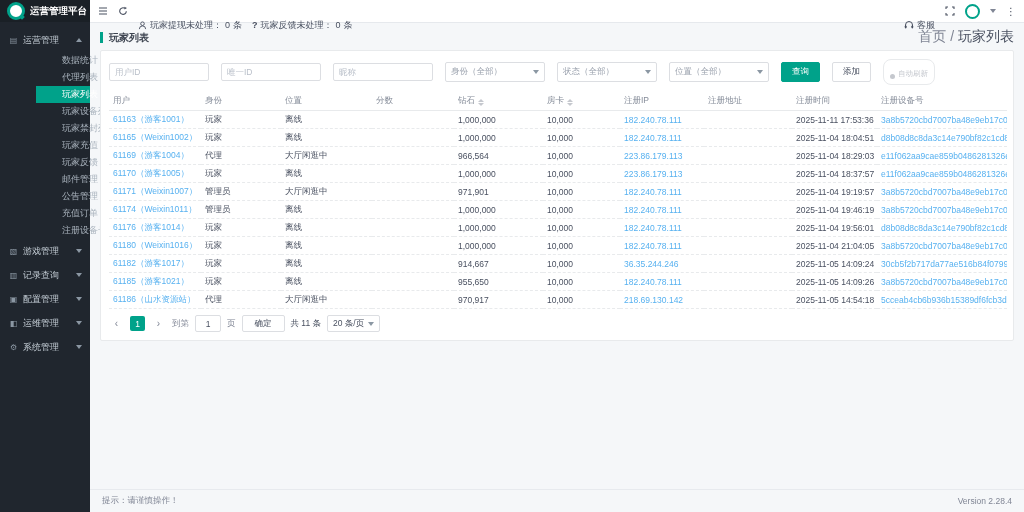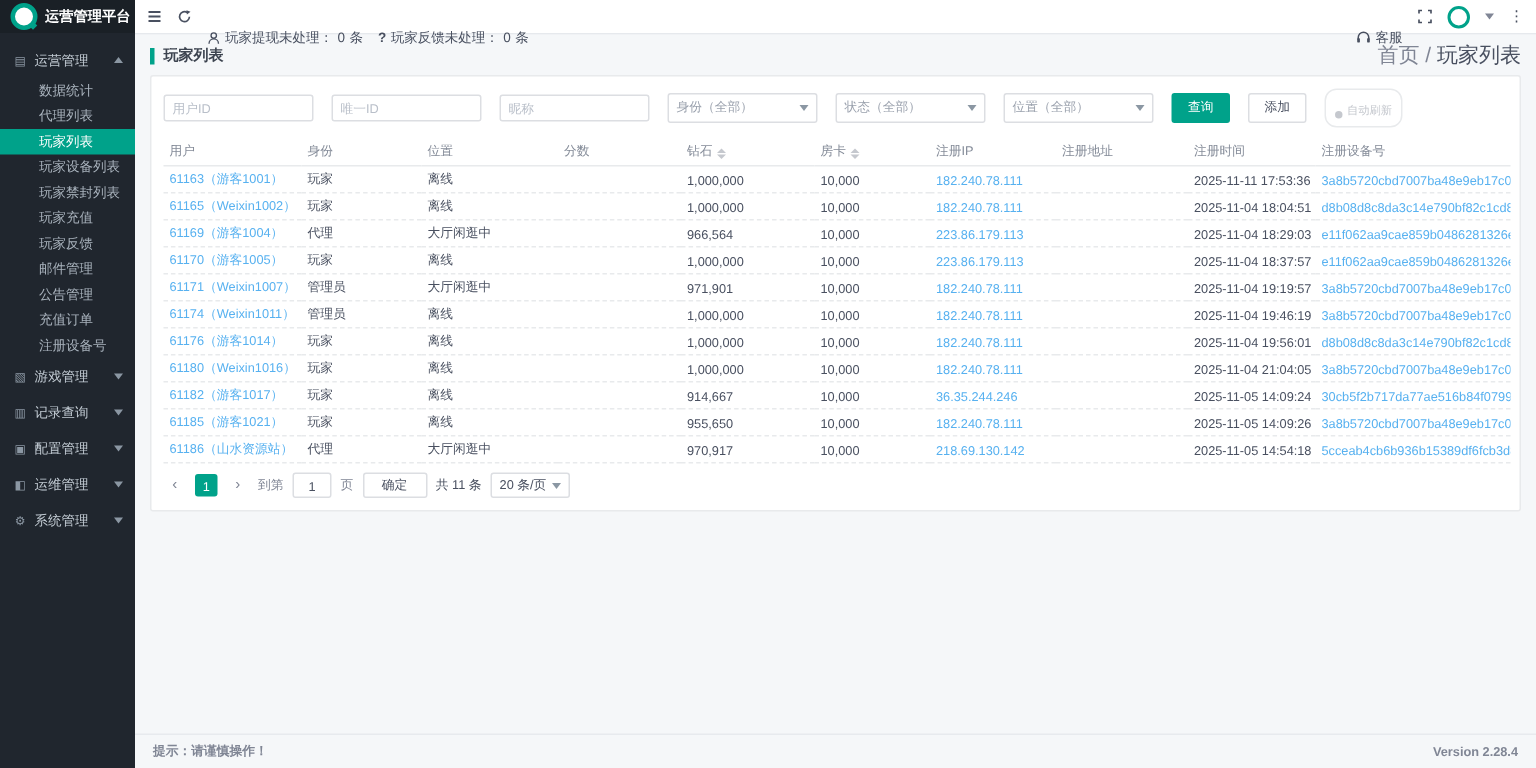--- a/index.html
+++ b/index.html
@@ -10,21 +10,21 @@
   .logo-mark{width:12px;height:12px;border:3px solid #00A28A;border-radius:50%;background:#fff;position:relative;}
   .logo-mark::after{content:"";position:absolute;right:-2px;bottom:-2px;width:4px;height:4px;background:#00A28A;transform:rotate(45deg);}
   .logo-title{color:#fff;font-size:9.5px;font-weight:bold;white-space:nowrap;}
   .nav{flex:1;padding-top:6px;font-size:9px;}
   .group-hd{height:24px;display:flex;align-items:center;padding:0 8px 0 9px;color:#c3ccd4;cursor:pointer;}
   .group-hd .gi{font-size:8px;margin-right:5px;color:#8b97a3;width:9px;text-align:center;}
   .group-hd .gl{flex:1;white-space:nowrap;}
   .caret{width:0;height:0;border-left:3.5px solid transparent;border-right:3.5px solid transparent;}
   .caret.down{border-top:4px solid #8b97a3;}
   .caret.up{border-bottom:4px solid #8b97a3;}
-  .sub-item{height:17px;line-height:17px;padding-left:26px;color:#a9b3bd;cursor:pointer;white-space:nowrap;}
+  .sub-item{height:17px;line-height:17px;padding-left:26px;color:#a9b3bd;cursor:pointer;white-space:nowrap;margin-left:36px;}
   .sub-item.active{background:#00A28A;color:#fff;}
   
   .main{flex:1;display:flex;flex-direction:column;min-width:0;}
   .topbar{height:22px;background:#fff;border-bottom:1px solid #e6e9ed;display:flex;align-items:center;padding:0 8px;font-size:9px;gap:10px;}
   .topbar .grow{flex:1;}
   .tb-ic{display:inline-flex;align-items:center;cursor:pointer;color:#495060;}
   .notice{display:inline-flex;align-items:center;gap:3px;cursor:pointer;margin-top:28px;}
   .qmark{font-weight:bold;font-size:9px;color:#495060;}
   .avatar{width:11px;height:11px;border:2.5px solid #00A28A;border-radius:50%;background:#fff;}
   .vdots{font-size:10px;color:#495060;letter-spacing:0;}
@@ -55,21 +55,21 @@
   .sort .a{border-bottom:3.5px solid #c5c8ce;}
   .sort .b{border-top:3.5px solid #c5c8ce;}
   
   .pager{display:flex;align-items:center;gap:6px;margin-top:6px;font-size:8.5px;color:#495060;}
   .pg-nav{width:15px;height:15px;display:inline-flex;align-items:center;justify-content:center;color:#808695;cursor:pointer;font-size:10px;}
   .pg-cur{width:15px;height:15px;display:inline-flex;align-items:center;justify-content:center;background:#00A28A;color:#fff;border-radius:2px;cursor:pointer;}
   .pg-input{width:20px;height:13px;border:1px solid #dcdee2;border-radius:2px;font-size:8.5px;text-align:center;font-family:inherit;color:#495060;}
   .pg-btn{height:15px;display:inline-flex;align-items:center;padding:0 12px;border:1px solid #dcdee2;border-radius:2px;cursor:pointer;background:#fff;}
   .pg-size{height:15px;display:inline-flex;align-items:center;gap:4px;padding:0 5px;border:1px solid #dcdee2;border-radius:2px;cursor:pointer;background:#fff;}
   
-  .footer{height:22px;border-top:1px solid #e7eaee;display:flex;align-items:center;justify-content:space-between;padding:0 12px;font-size:8.5px;color:#808695;background:#f5f7f9;font-weight:bold;}
+  .footer{height:22px;border-top:1px solid #e7eaee;display:flex;align-items:center;justify-content:space-between;padding:0 12px;font-size:8.5px;color:#808695;background:#f5f7f9;}
   svg{display:block;}
 </style>
 </head>
 <body>
 
 <div class="app">
 
   <aside class="sidebar">
     <div class="logo-row">
       <span class="logo-mark"></span>

